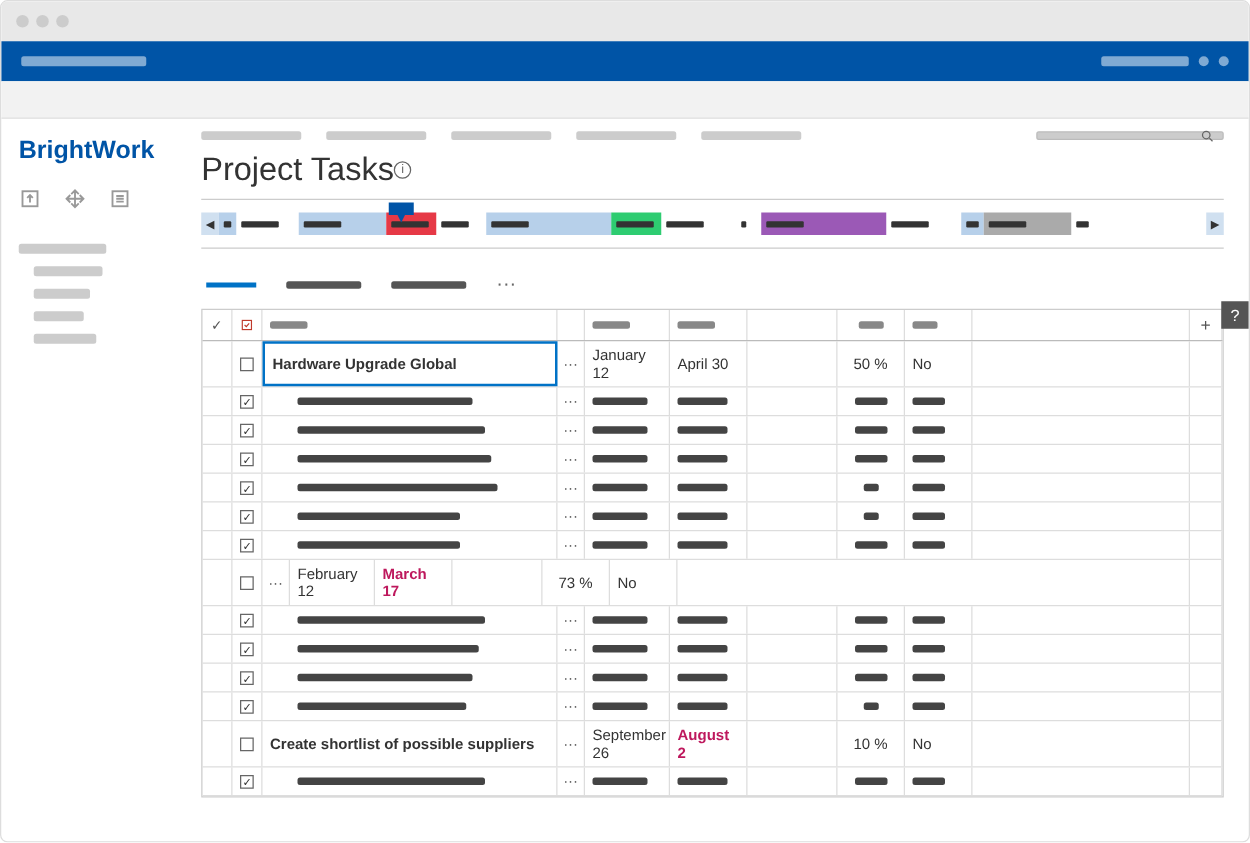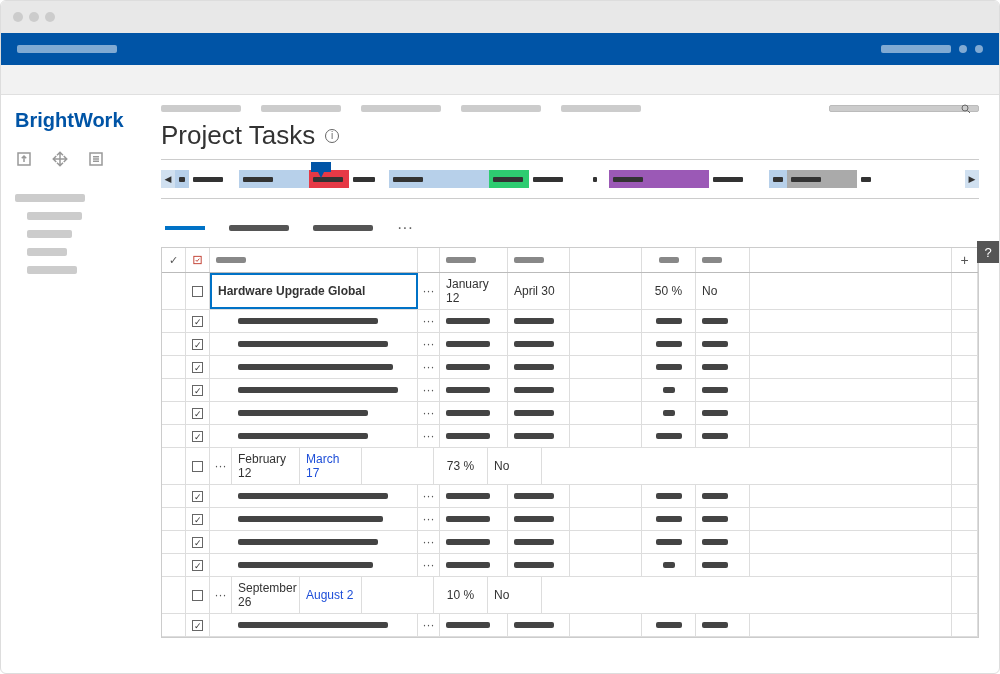--- a/index.html
+++ b/index.html
@@ -16,21 +16,21 @@
 .sidebar { width: 150px; padding: 14px 10px 10px 14px; }
 .logo { color: #0054a6; font-weight: 700; font-size: 20px; margin-bottom: 18px; }
 .side-icons { display: flex; gap: 18px; margin-bottom: 22px; color: #999; }
 .side-icons svg { width: 18px; height: 18px; }
 .side-ph { height: 8px; background: #ccc; border-radius: 2px; margin: 10px 0; }
 .content { flex: 1; padding: 10px 20px 0 10px; position: relative; overflow: hidden; }
 .nav-ph { display: flex; gap: 20px; align-items: center; margin-bottom: 8px; }
 .nav-ph div { height: 7px; background: #ccc; border-radius: 2px; }
 .search-box { border: 1px solid #bbb; height: 22px; width: 150px; display: flex; align-items: center; justify-content: flex-end; padding: 0 6px; margin-left: auto; }
 .search-box svg { width: 12px; height: 12px; color: #666; }
-.page-title-row { display: flex; align-items: center; gap: 10px; margin-bottom: 8px; }
+.page-title-row { display: flex; align-items: center; margin-bottom: 8px; }
 .page-title { font-size: 26px; font-weight: 300; }
 .info-icon { width: 14px; height: 14px; border: 1.5px solid #666; border-radius: 50%; display: inline-flex; align-items: center; justify-content: center; font-size: 10px; color: #666; }
 .timeline { border-top: 1px solid #ccc; border-bottom: 1px solid #ccc; height: 40px; display: flex; align-items: center; position: relative; margin-bottom: 20px; }
 .tl-arrow { width: 14px; height: 18px; background: #d0e0f0; display: flex; align-items: center; justify-content: center; font-size: 9px; color: #333; flex-shrink: 0; }
 .tl-track { flex: 1; height: 18px; display: flex; align-items: center; position: relative; }
 .tl-seg { height: 18px; display: flex; align-items: center; padding-left: 4px; }
 .tl-seg .bar { height: 5px; background: #333; border-radius: 1px; }
 .tl-marker { position: absolute; top: -8px; width: 20px; height: 10px; background: #0054a6; }
 .tl-marker::after { content: ""; position: absolute; top: 10px; left: 7px; border-left: 3px solid transparent; border-right: 3px solid transparent; border-top: 6px solid #0054a6; }
 .stop-edit { font-size: 14px; margin-bottom: 14px; }
@@ -38,35 +38,35 @@
 .tabs-row { display: flex; align-items: center; gap: 24px; margin-bottom: 10px; padding-left: 4px; }
 .tab-ph { height: 6px; background: #555; border-radius: 2px; }
 .tab-active { height: 4px; background: #0072c6; width: 40px; }
 .dots { color: #666; font-size: 16px; }
 .grid { border: 1px solid #ccc; font-size: 12px; }
 .grid-header, .grid-row { display: flex; border-bottom: 1px solid #ddd; min-height: 22px; align-items: stretch; }
 .grid-header { border-bottom: 1px solid #bbb; }
 .cell { border-right: 1px solid #ddd; padding: 4px 6px; display: flex; align-items: center; overflow: hidden; }
 .c-tick { width: 24px; justify-content: center; }
 .c-chk { width: 24px; justify-content: center; }
-.c-title { width: 208px; align-items: center; }
+.c-title { width: 236px; align-items: center; }
 .c-dots { width: 22px; justify-content: center; color: #555; }
 .c-date1 { width: 68px; }
 .c-date2 { width: 62px; }
 .c-gap { width: 72px; }
 .c-pct { width: 54px; justify-content: center; }
 .c-no { width: 54px; }
 .c-end { flex: 1; }
 .c-plus { width: 26px; justify-content: center; font-size: 14px; color: #555; }
 .ph-dark { height: 6px; background: #444; border-radius: 2px; }
 .ph-mid { height: 6px; background: #888; border-radius: 2px; }
 .checkbox { width: 11px; height: 11px; border: 1px solid #666; display: inline-block; }
 .checkbox.checked::after { content: "✓"; font-size: 9px; position: relative; top: -3px; left: 1px; color: #333; }
 .sel-row .c-title { border: 2px solid #0072c6; }
-.red-date { color: #1d4ed8; }
+.red-date { color: #be185d; font-weight: bold; }
 .title-indent { padding-left: 28px; }
 .bold { font-weight: 600; }
 .tick-hdr::after { content: "✓"; font-size: 11px; color: #555; }
 .chk-hdr svg { width: 12px; height: 12px; }
 .help-tab { position: absolute; right: 0; top: 240px; width: 22px; height: 22px; background: #555; color: #fff; display: flex; align-items: center; justify-content: center; font-size: 13px; }
 </style>
 </head>
 <body>
 
 <div class="browser-frame">
@@ -495,20 +495,23 @@
                 <div class="ph-dark" style="width: 26px;"></div>
               </div>
               <div class="cell c-end"></div>
               <div class="cell c-plus"></div>
             </div>
             <div class="grid-row">
               <div class="cell c-tick"></div>
               <div class="cell c-chk">
                 <span class="checkbox"></span>
               </div>
+              <div class="cell c-title">
+                <span class="bold">Create shortlist of possible suppliers</span>
+              </div>
               <div class="cell c-dots">···</div>
               <div class="cell c-date1">September 26</div>
               <div class="cell c-date2 red-date">August 2</div>
               <div class="cell c-gap"></div>
               <div class="cell c-pct">10 %</div>
               <div class="cell c-no">No</div>
               <div class="cell c-end"></div>
               <div class="cell c-plus"></div>
             </div>
             <div class="grid-row">

